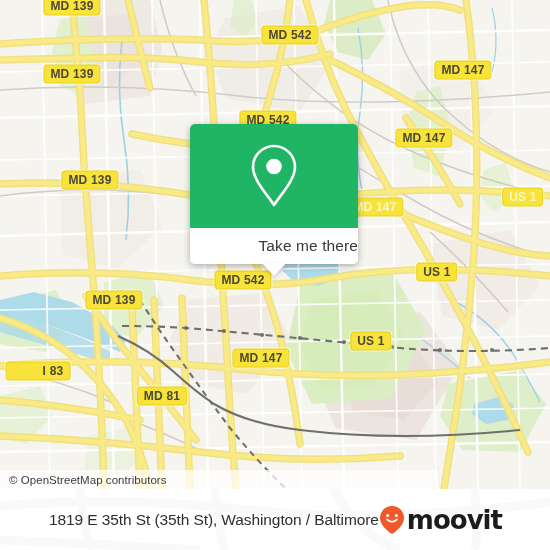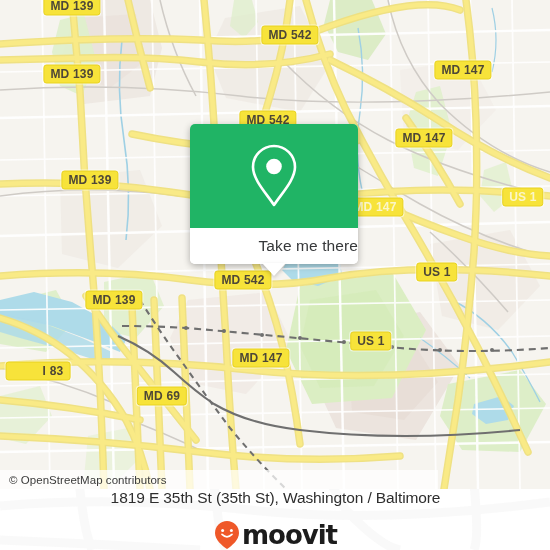--- a/index.html
+++ b/index.html
@@ -141,24 +141,23 @@
     pointer-events: none;
   }
   #footer-row {
     position: absolute;
     left: 0;
     top: 0;
     width: 550px;
     height: 61px;
     display: flex;
     align-items: center;
-    justify-content: space-between;
+    justify-content: center;
     padding: 0 14px 0 15px;
     box-sizing: border-box;
-    flex-direction: column;
   }
   #footer-address {
     font-family: "Liberation Sans", sans-serif;
     font-size: 15.5px;
     color: #2e2e2e;
     letter-spacing: -0.1px;
     white-space: nowrap;
   }
   #brand {
     display: flex;
@@ -347,21 +346,21 @@
         <div class="shield" style="left: 268px; top: 120px;">MD 542</div>
         <div class="shield" style="left: 90px; top: 180px;">MD 139</div>
         <div class="shield faded" style="left: 375px; top: 207px;">MD 147</div>
         <div class="shield faded" style="left: 523px; top: 197px;">US 1</div>
         <div class="shield" style="left: 437px; top: 272px;">US 1</div>
         <div class="shield" style="left: 243px; top: 280px;">MD 542</div>
         <div class="shield" style="left: 114px; top: 300px;">MD 139</div>
         <div class="shield" style="left: 371px; top: 341px;">US 1</div>
         <div class="shield" style="left: 261px; top: 358px;">MD 147</div>
         <div class="shield" style="left: 38px; top: 371px; padding-left: 36px;">I 83</div>
-        <div class="shield" style="left: 162px; top: 396px;">MD 69</div>
+        <div class="shield" style="left: 162px; top: 396px;">MD 81</div>
       </div>
 
     <div id="popup">
       <div id="popup-head">
         <svg width="56" height="70" viewBox="0 0 56 70">
           <path d="M28 5 C16.4 5 7 14.4 7 26 C7 38.5 20 52 28 64 C36 52 49 38.5 49 26 C49 14.4 39.6 5 28 5 Z" fill="none" stroke="#ffffff" stroke-width="2.6" stroke-linejoin="round"></path>
           <circle cx="28" cy="25.5" r="7.8" fill="#ffffff"></circle>
         </svg>
       </div>
       <div id="popup-foot">

